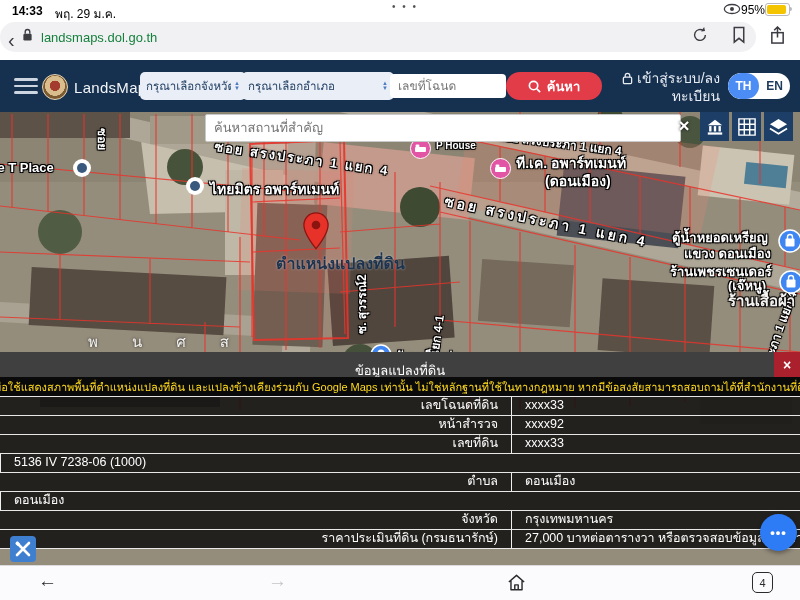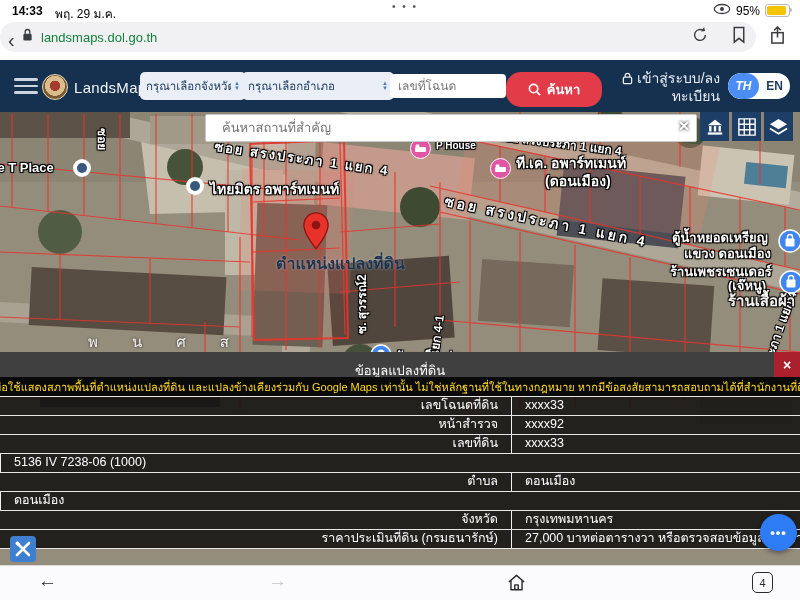--- a/index.html
+++ b/index.html
@@ -5,21 +5,21 @@
   html,body{margin:0;padding:0;}
   body{width:800px;height:600px;position:relative;overflow:hidden;background:#fff;
        font-family:"Liberation Sans","DejaVu Sans",sans-serif;-webkit-font-smoothing:antialiased;}
   .abs{position:absolute;}
 
   
   .statusbar{left:0;top:0;width:800px;height:22px;background:#fff;color:#000;font-size:12px;}
   .sb-time{left:12px;top:4px;font-weight:bold;}
   .sb-date{left:55px;top:4px;}
   .sb-dots{left:392px;top:1px;color:#555;font-size:10px;letter-spacing:2px;}
-  .sb-right{right:10px;top:3px;display:flex;align-items:center;gap:5px;}
+  .sb-right{right:10px;top:3px;display:flex;align-items:flex-start;}
   .battery{width:23px;height:11px;border:1px solid #b9b9bb;border-radius:3px;position:relative;}
   .battery .fill{position:absolute;left:1px;top:1px;bottom:1px;width:19px;background:#f5c400;border-radius:2px;}
   .battery .tip{position:absolute;right:-3px;top:3px;width:2px;height:4px;background:#b9b9bb;border-radius:0 2px 2px 0;}
 
   
   .browserbar{left:0;top:22px;width:800px;height:38px;background:#fff;}
   .back-chevron{left:8px;top:6px;font-size:20px;color:#3c3c43;line-height:24px;}
   .urlpill{left:36px;top:4px;width:756px;height:30px;background:#f1f1f3;border-radius:15px;display:flex;align-items:center;}
   .url-lock{margin-left:22px;}
   .url-text{margin-left:8px;font-size:13px;color:#15803d;}
@@ -34,42 +34,42 @@
         border:1px solid #e7d8b8;}
   .brand{left:74px;top:79px;color:#f2f5f9;font-size:15px;letter-spacing:.3px;}
   .hselect{top:72px;height:28px;background:#e9eef7;border-radius:5px;color:#1c3a5e;font-size:11.5px;
            display:flex;align-items:center;padding:0 6px;overflow:hidden;white-space:nowrap;}
   .hsel1{left:140px;width:94px;}
   .hsel2{left:242px;width:140px;}
   .hselect .txt{flex:1;overflow:hidden;}
   .updown{display:flex;flex-direction:column;line-height:5px;font-size:6px;color:#4d7cc1;margin-left:3px;}
   .hinput{left:390px;top:74px;width:100px;height:24px;border:none;border-radius:4px;background:#fff;
           font-size:12px;padding:0 8px;color:#333;font-family:inherit;}
-  .hsearch{left:506px;top:72px;width:96px;height:35px;background:#e23c49;border:none;border-radius:15px;color:#fff;
+  .hsearch{left:506px;top:72px;width:96px;height:28px;background:#e23c49;border:none;border-radius:15px;color:#fff;
            font-size:13px;font-weight:bold;display:flex;align-items:center;justify-content:center;gap:6px;font-family:inherit;}
   .login{left:614px;top:70px;width:106px;color:#e8edf4;font-size:14px;text-align:right;line-height:16px;}
   .login .lock{display:inline-block;vertical-align:-2px;margin-right:4px;}
   .langtoggle{left:728px;top:73px;width:62px;height:26px;background:#fff;border-radius:14px;display:flex;overflow:hidden;
               font-size:12px;font-weight:bold;}
-  .langtoggle .th{flex:1;background:#4b8cf5;color:#fff;display:flex;align-items:center;justify-content:center;border-radius:14px;font-style:italic;}
+  .langtoggle .th{flex:1;background:#4b8cf5;color:#fff;display:flex;align-items:center;justify-content:center;border-radius:14px;}
   .langtoggle .en{flex:1;color:#1b3a5c;display:flex;align-items:center;justify-content:center;}
 
   
   .map{left:0;top:112px;width:800px;height:453px;overflow:hidden;background:#938b7a;}
   .map svg.art{position:absolute;left:0;top:0;}
   .maplabel{position:absolute;color:#fff;font-weight:bold;font-size:13px;white-space:nowrap;transform-origin:0 0;
             text-shadow:-1px -1px 0 #000,1px -1px 0 #000,-1px 1px 0 #000,1px 1px 0 #000,0 0 3px rgba(0,0,0,.8);}
   .arealtr{position:absolute;color:rgba(255,255,255,.92);font-size:15px;letter-spacing:34px;
            text-shadow:0 0 3px rgba(0,0,0,.8);}
   .poi-ic{position:absolute;width:20px;height:20px;}
   .pin-caption{position:absolute;color:#1c3350;font-size:16px;font-weight:bold;white-space:nowrap;
                text-shadow:0 0 2px rgba(255,255,255,.55);}
 
   .mapsearch{position:absolute;left:205px;top:2px;width:458px;height:26px;background:#fff;border:1px solid #c9c9c9;
-             border-radius:2px;font-size:13px;color:#444;padding:0 16px;font-family:Liberation Serif, serif;}
+             border-radius:2px;font-size:13px;color:#444;padding:0 8px;font-family:Liberation Serif, serif;}
   .mapclear{position:absolute;left:672px;top:1px;width:24px;height:26px;color:#fff;font-size:19px;font-weight:bold;
             text-align:center;line-height:26px;text-shadow:0 0 3px #000;}
   .mapctl{position:absolute;top:0;width:29px;height:29px;background:#1d3e66;display:flex;align-items:center;justify-content:center;}
 
   
   .banner{position:absolute;left:0;top:240px;width:800px;height:37px;background:#404040;color:#fff;
           display:flex;align-items:center;justify-content:center;font-size:13px;}
   .banner-close{position:absolute;right:0;top:0;width:26px;height:25px;background:#aa202c;color:#fff;font-size:14px;
                 display:flex;align-items:center;justify-content:center;font-weight:bold;}
   .disclaimer{position:absolute;left:0;top:265px;width:800px;height:19px;background:#0a0a0a;color:#ffd91c;

